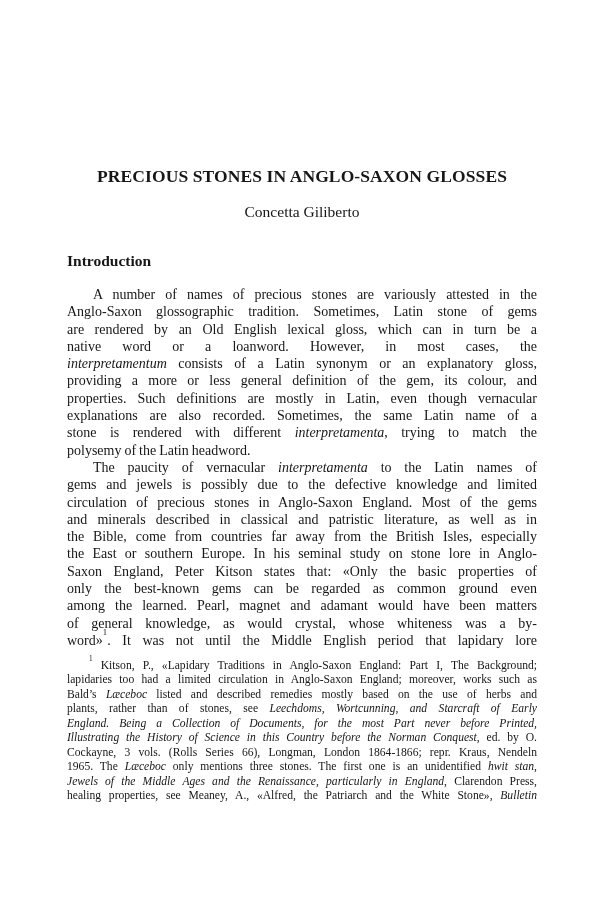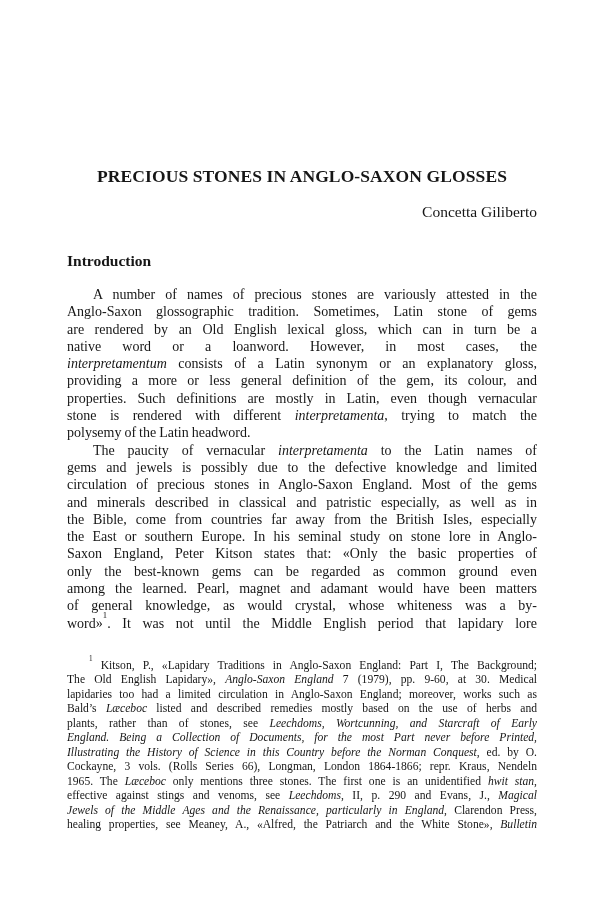--- a/index.html
+++ b/index.html
@@ -27,21 +27,21 @@
     font-weight: bold;
     font-size: 17.5px;
     line-height: 1;
     letter-spacing: 0.1px;
   }
   .author {
     position: absolute;
     top: 204px;
     left: 67px;
     width: 470px;
-    text-align: right;
+    text-align: center;
     font-size: 15.5px;
     line-height: 1;
   }
   .heading {
     position: absolute;
     top: 253px;
     left: 67px;
     font-weight: bold;
     font-size: 15.5px;
     line-height: 1;
@@ -93,44 +93,43 @@
   <div class="heading">Introduction</div>
   <div class="bodytext" id="bodytext">
       <div>
         <div class="line indent">A number of names of precious stones are variously attested in the</div>
         <div class="line">Anglo-Saxon glossographic tradition. Sometimes, Latin stone of gems</div>
         <div class="line">are rendered by an Old English lexical gloss, which can in turn be a</div>
         <div class="line">native word or a loanword. However, in most cases, the</div>
         <div class="line"><i>interpretamentum</i> consists of a Latin synonym or an explanatory gloss,</div>
         <div class="line">providing a more or less general definition of the gem, its colour, and</div>
         <div class="line">properties. Such definitions are mostly in Latin, even though vernacular</div>
+        <div class="line">explanations are also recorded. Sometimes, the same Latin name of a</div>
         <div class="line">stone is rendered with different <i>interpretamenta</i>, trying to match the</div>
         <div class="line endline">polysemy of the Latin headword.</div>
       </div>
       <div>
         <div class="line indent">The paucity of vernacular <i>interpretamenta</i> to the Latin names of</div>
         <div class="line">gems and jewels is possibly due to the defective knowledge and limited</div>
         <div class="line">circulation of precious stones in Anglo-Saxon England. Most of the gems</div>
-        <div class="line">and minerals described in classical and patristic especially, as well as in</div>
+        <div class="line">and minerals described in classical and patristic literature, as well as in</div>
         <div class="line">the Bible, come from countries far away from the British Isles, especially</div>
         <div class="line">the East or southern Europe. In his seminal study on stone lore in Anglo-</div>
         <div class="line">Saxon England, Peter Kitson states that: «Only the basic properties of</div>
         <div class="line">only the best-known gems can be regarded as common ground even</div>
         <div class="line">among the learned. Pearl, magnet and adamant would have been matters</div>
         <div class="line">of general knowledge, as would crystal, whose whiteness was a by-</div>
         <div class="line">word»<sup>1</sup>. It was not until the Middle English period that lapidary lore</div>
       </div>
     </div>
   <div class="footnote" id="footnote">
       <div class="line indent"><sup>1</sup> Kitson, P., «Lapidary Traditions in Anglo-Saxon England: Part I, The Background;</div>
-      <div class="line">The Old English Lapidary», <i>Anglo-Saxon England</i> 7 (1979), pp. 9-60, at 30. Medical</div>
       <div class="line">lapidaries too had a limited circulation in Anglo-Saxon England; moreover, works such as</div>
       <div class="line">Bald’s <i>Læceboc</i> listed and described remedies mostly based on the use of herbs and</div>
       <div class="line">plants, rather than of stones, see <i>Leechdoms, Wortcunning, and Starcraft of Early</i></div>
       <div class="line"><i>England. Being a Collection of Documents, for the most Part never before Printed,</i></div>
       <div class="line"><i>Illustrating the History of Science in this Country before the Norman Conquest</i>, ed. by O.</div>
       <div class="line">Cockayne, 3 vols. (Rolls Series 66), Longman, London 1864-1866; repr. Kraus, Nendeln</div>
       <div class="line">1965. The <i>Læceboc</i> only mentions three stones. The first one is an unidentified <i>hwit stan</i>,</div>
-      <div class="line">effective against stings and venoms, see <i>Leechdoms</i>, II, p. 290 and Evans, J., <i>Magical</i></div>
       <div class="line"><i>Jewels of the Middle Ages and the Renaissance, particularly in England</i>, Clarendon Press,</div>
       <div class="line">healing properties, see Meaney, A., «Alfred, the Patriarch and the White Stone», <i>Bulletin</i></div>
     </div>
 </div>
 
 </body></html>

